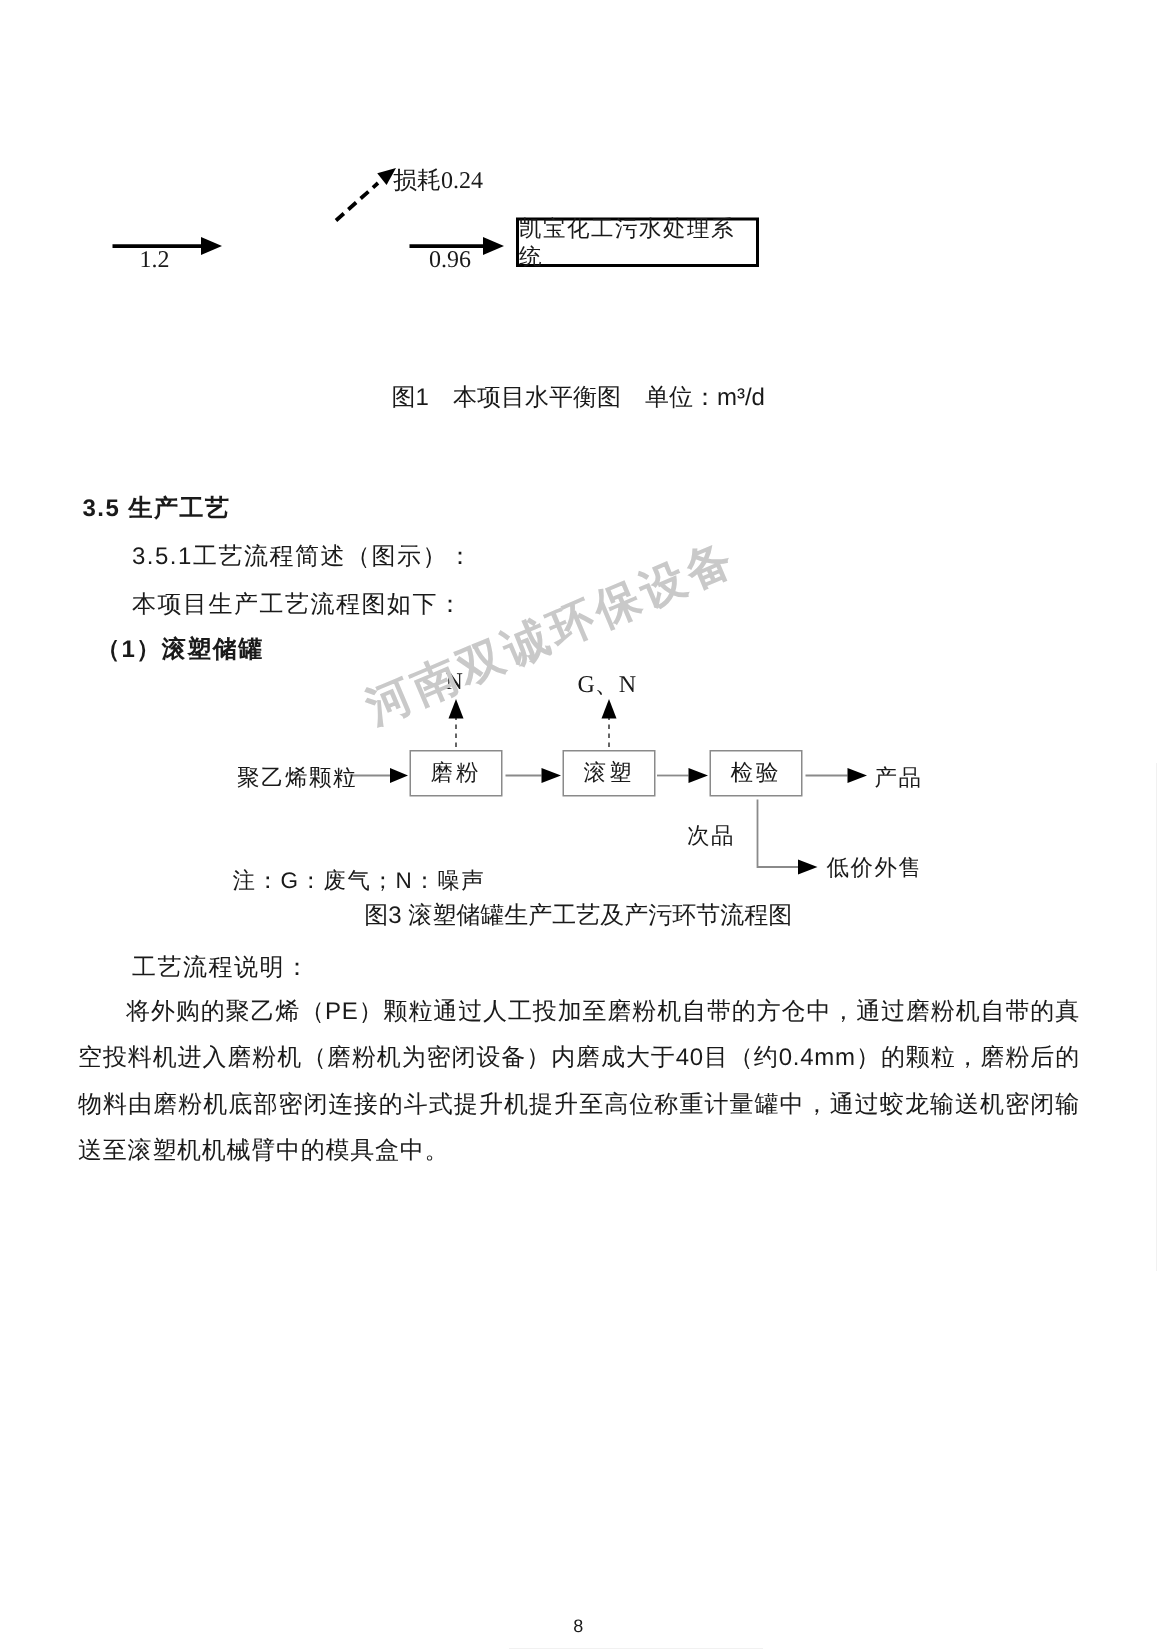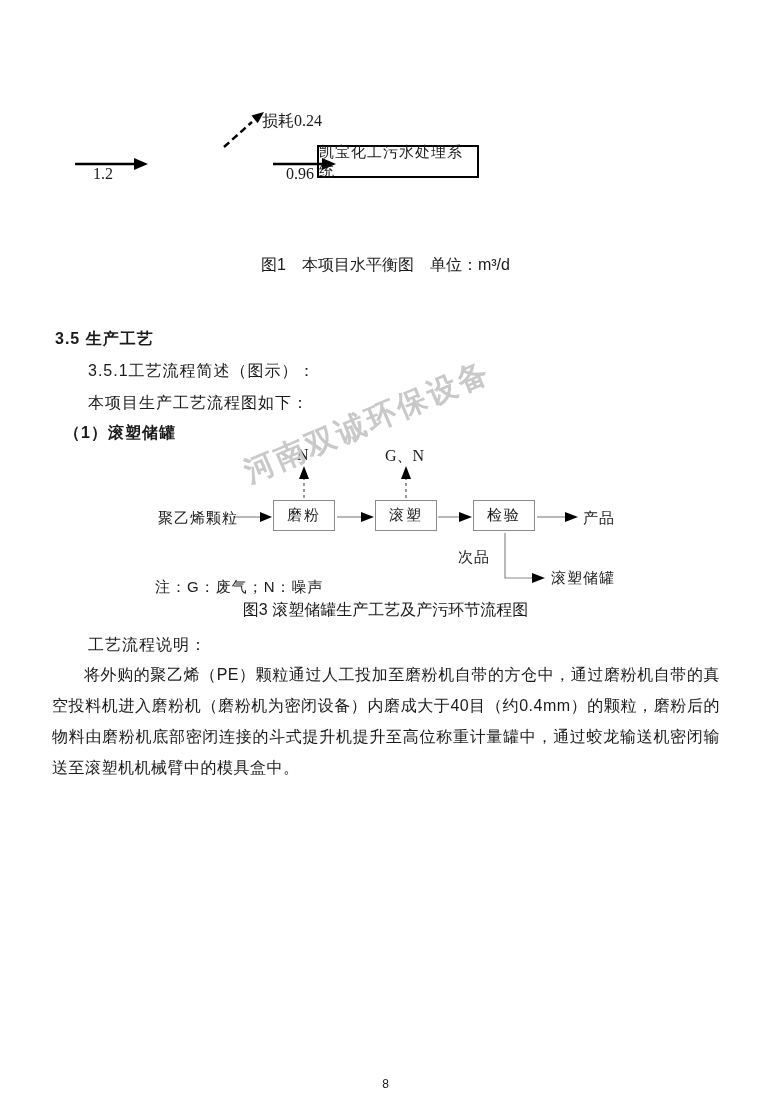--- a/index.html
+++ b/index.html
@@ -92,40 +92,40 @@
     <polygon points="532,573 545,578 532,583" fill="#000"></polygon>
     <line x1="304" y1="498" x2="304" y2="478" stroke="#555" stroke-width="1.2" stroke-dasharray="3,3"></line>
     <polygon points="299,479 309,479 304,466" fill="#000"></polygon>
     <line x1="406" y1="498" x2="406" y2="478" stroke="#555" stroke-width="1.2" stroke-dasharray="3,3"></line>
     <polygon points="401,479 411,479 406,466" fill="#000"></polygon>
   </svg>
 
   <div class="abs flow-label serif" style="left:93px;top:146px;">1.2</div>
   <div class="abs flow-label serif" style="left:262px;top:93px;">损耗0.24</div>
   <div class="abs flow-label serif" style="left:286px;top:146px;">0.96</div>
-  <div class="f1-box" style="left:317px;top:145px;width:158px;height:29px;">凯宝化工污水处理系统</div>
+  <div class="f1-box" style="left:344px;top:145px;width:158px;height:29px;">凯宝化工污水处理系统</div>
   <div class="caption" style="top:255px;">图1　本项目水平衡图　单位：m³/d</div>
 
   <div class="heading1" style="left:55px;top:329px;">3.5 生产工艺</div>
   <div class="heading2" style="left:88px;top:361px;">3.5.1工艺流程简述（图示）：</div>
   <div class="heading2" style="left:88px;top:393px;">本项目生产工艺流程图如下：</div>
   <div class="heading3" style="left:64px;top:423px;">（1）滚塑储罐</div>
 
   <div class="watermark">河南双诚环保设备</div>
 
   <div class="emission serif" style="left:297px;top:446px;">N</div>
   <div class="emission serif" style="left:385px;top:446px;">G、N</div>
 
   <div class="f3-label" style="left:158px;top:509px;">聚乙烯颗粒</div>
   <div class="f3-box" style="left:273px;top:500px;width:60px;height:29px;">磨粉</div>
   <div class="f3-box" style="left:375px;top:500px;width:60px;height:29px;">滚塑</div>
   <div class="f3-box" style="left:473px;top:500px;width:60px;height:29px;">检验</div>
   <div class="f3-label" style="left:583px;top:509px;">产品</div>
   <div class="f3-label" style="left:458px;top:548px;">次品</div>
-  <div class="f3-label" style="left:551px;top:569px;">滚塑储罐</div>
+  <div class="f3-label" style="left:551px;top:569px;">低价外售</div>
   <div class="f3-label" style="left:155px;top:578px;">注：G：废气；N：噪声</div>
   <div class="caption" style="top:600px;">图3 滚塑储罐生产工艺及产污环节流程图</div>
 
   <div class="body-label" style="left:88px;top:635px;">工艺流程说明：</div>
   <div class="body-text">
     <p>将外购的聚乙烯（PE）颗粒通过人工投加至磨粉机自带的方仓中，通过磨粉机自带的真空投料机进入磨粉机（磨粉机为密闭设备）内磨成大于40目（约0.4mm）的颗粒，磨粉后的物料由磨粉机底部密闭连接的斗式提升机提升至高位称重计量罐中，通过蛟龙输送机密闭输送至滚塑机机械臂中的模具盒中。</p>
   </div>
 
   <div class="page-number">8</div>
 </div>

